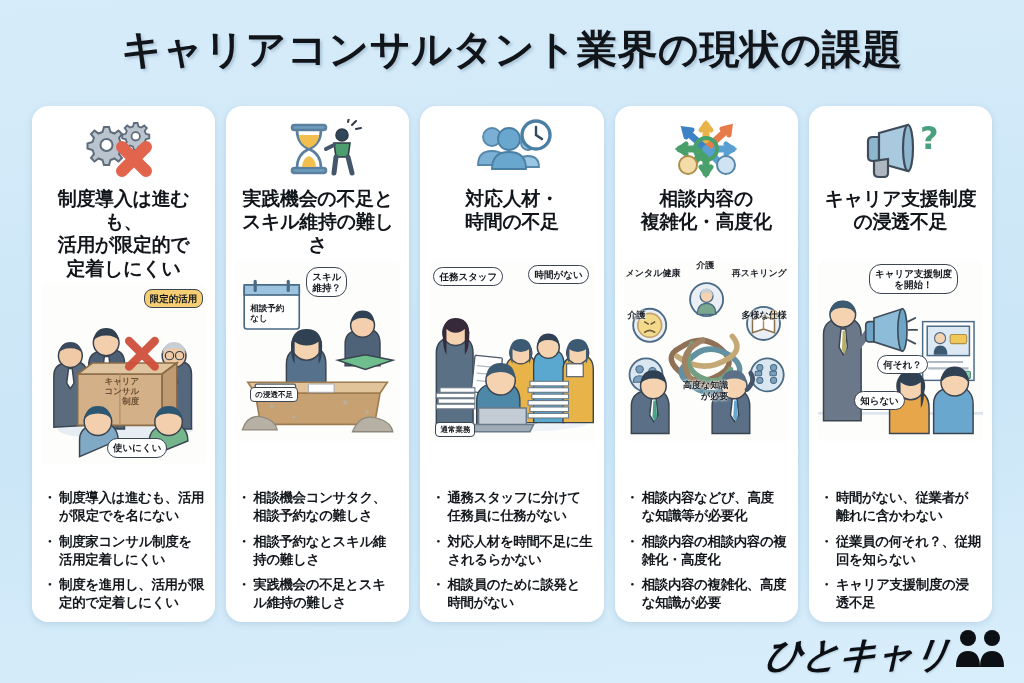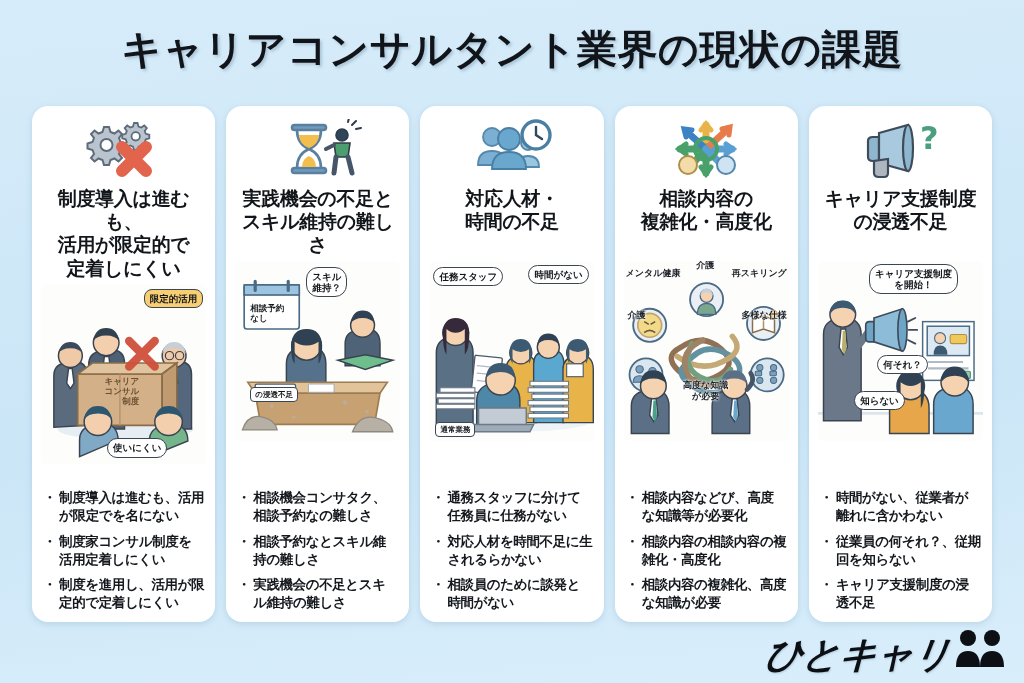--- a/index.html
+++ b/index.html
@@ -542,21 +542,21 @@
           <path d="M118 142 l5 0 2 18 -4.5 7 -4.5-7z" fill="#ffffff"></path>
           <path d="M120 144 l3 0 1 18 -2.5 5 -2.5-5z" fill="#6aa7cf" stroke="none"></path>
           <path d="M134 132 q10-10 4-18" stroke="#46566a" stroke-width="5" fill="none" stroke-linecap="round"></path>
         </g>
       </svg>
       <div class="lbl" style="left:2px; top:6px;">メンタル健康</div>
       <div class="lbl" style="left:44%; top:-2px;">介護</div>
       <div class="lbl" style="right:2px; top:6px;">再スキリング</div>
       <div class="lbl" style="left:4px; top:48px;">介護</div>
       <div class="lbl" style="right:2px; top:48px;font-family:Liberation Mono, monospace;">多様な仕様</div>
-      <div class="lbl" style="left:36%; top:66%; white-space:pre-line; text-align:center; line-height:1.2;">高度な知識
+      <div class="lbl" style="left:36%; top:66%; white-space:pre-line; text-align:right; line-height:1.2;">高度な知識
 が必要</div>
     </div>
 
     <div class="bullets">
       <div class="bullet">
           <span class="dot">・</span>
           <span class="txt">相談内容などび、高度な知識等が必要化</span>
         </div>
       <div class="bullet">
           <span class="dot">・</span>

